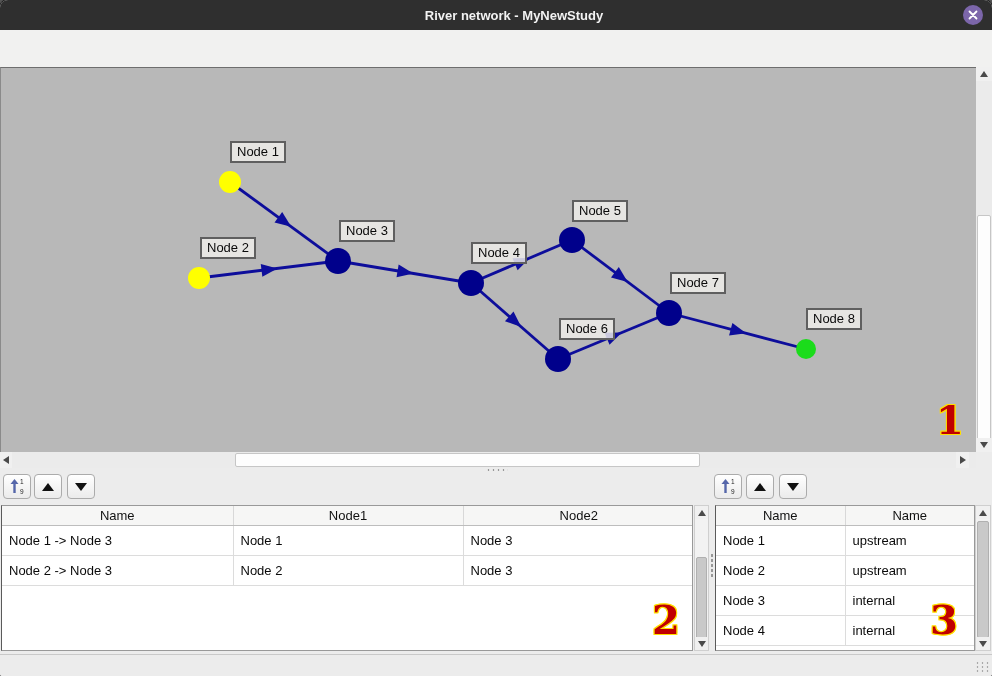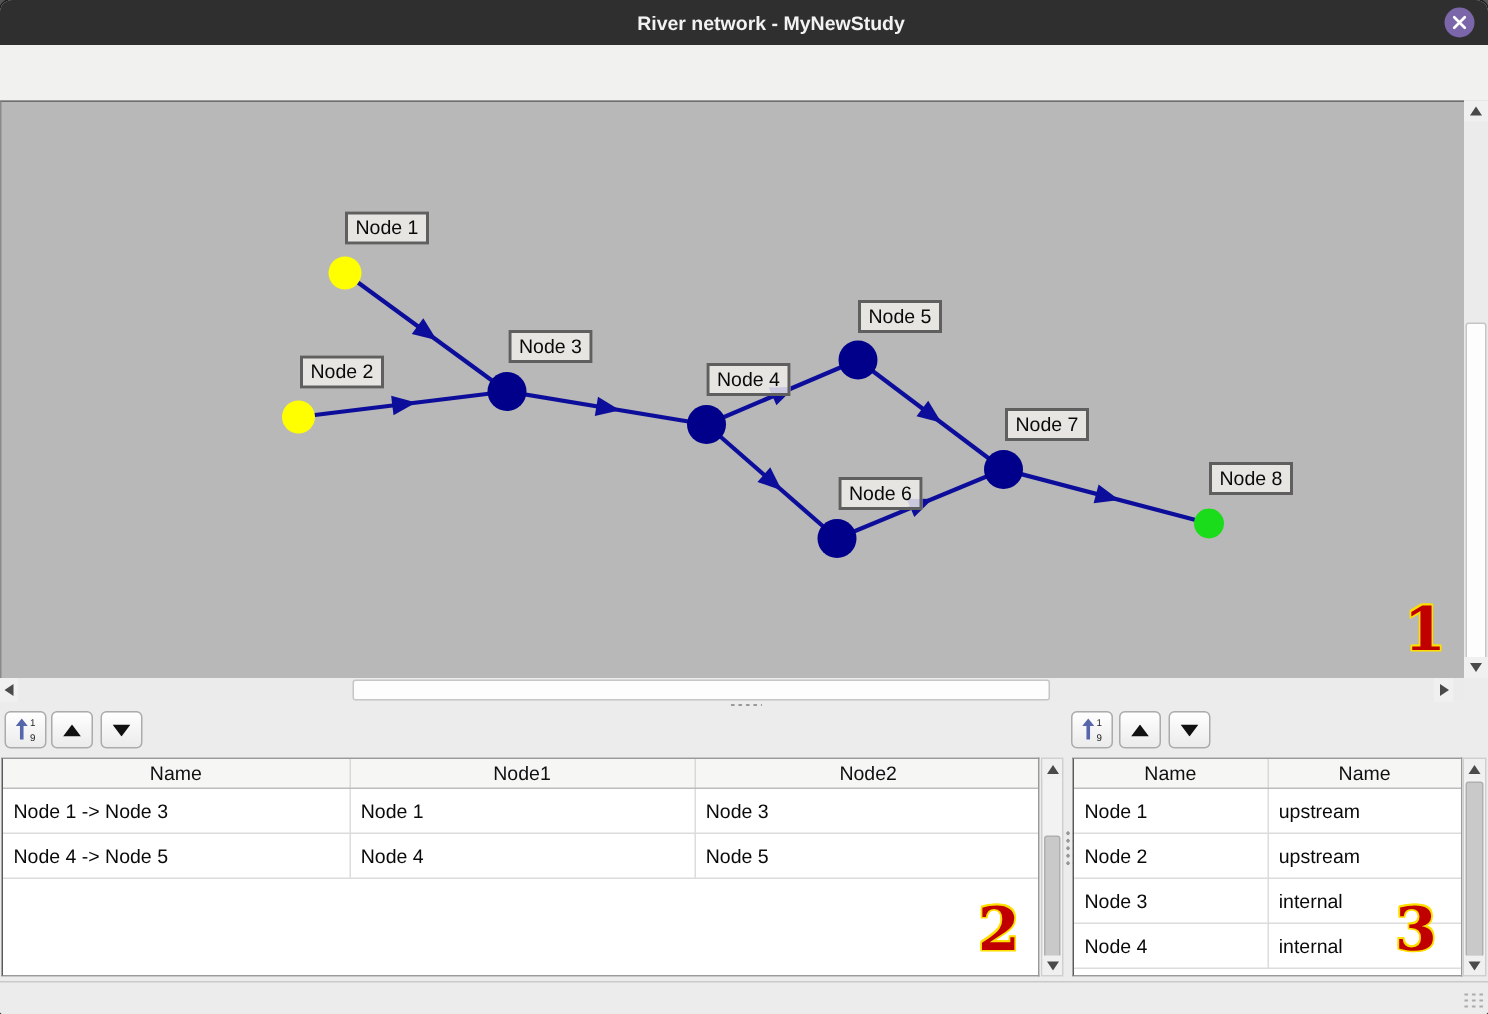--- a/index.html
+++ b/index.html
@@ -207,23 +207,23 @@
               <th>Node2</th>
             </tr>
           </thead>
           <tbody>
             <tr>
               <td>Node 1 -&gt; Node 3</td>
               <td>Node 1</td>
               <td>Node 3</td>
             </tr>
             <tr>
-              <td>Node 4 -&gt; Node 5</td>
-              <td>Node 4</td>
-              <td>Node 5</td>
+              <td>Node 2 -&gt; Node 3</td>
+              <td>Node 2</td>
+              <td>Node 3</td>
             </tr>
           </tbody>
         </table>
     </div>
 
     <div class="sb table-sb" style="left:694px;top:32px;width:15px;height:146px;">
       <div class="btn" style="left:0;top:0;width:13px;height:13px;">
           <div class="tri up"></div>
         </div>
       <div class="thumb" style="left:1px;top:51px;width:11px;height:82px;"></div>

